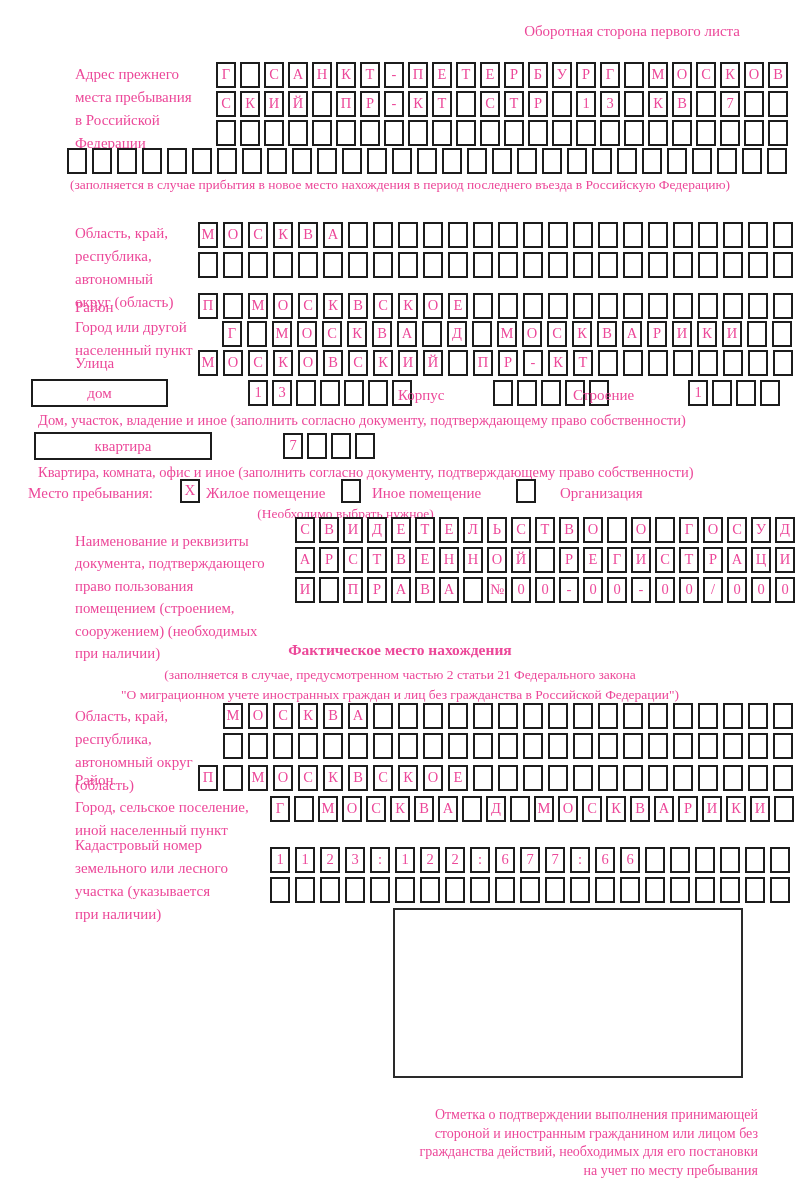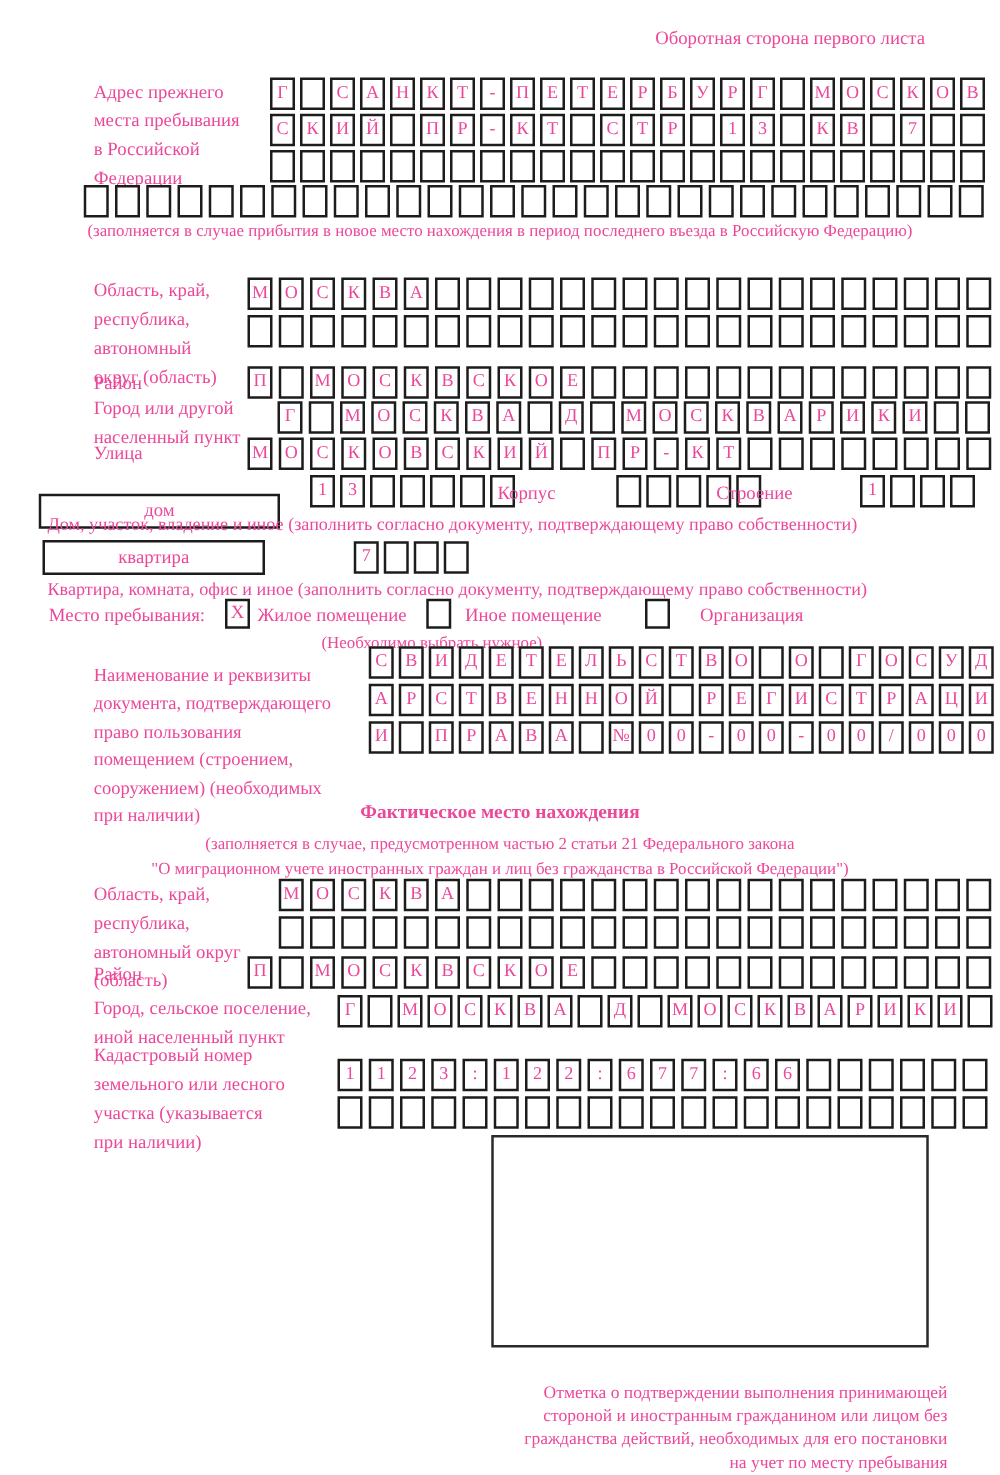--- a/index.html
+++ b/index.html
@@ -59,33 +59,33 @@
 
   <div class="abs label" style="left:75px;top:316px;">
       <div>Город или другой</div>
       <div>населенный пункт</div>
     </div>
   <div class="row g5" style="left:182px;top:321px;"><span class="cell">Г</span><span class="cell"></span><span class="cell">М</span><span class="cell">О</span><span class="cell">С</span><span class="cell">К</span><span class="cell">В</span><span class="cell">А</span><span class="cell"></span><span class="cell">Д</span><span class="cell"></span><span class="cell">М</span><span class="cell">О</span><span class="cell">С</span><span class="cell">К</span><span class="cell">В</span><span class="cell">А</span><span class="cell">Р</span><span class="cell">И</span><span class="cell">К</span><span class="cell">И</span><span class="cell"></span><span class="cell"></span></div>
 
   <div class="abs label" style="left:75px;top:352px;">Улица</div>
   <div class="row g5" style="left:158px;top:350px;"><span class="cell">М</span><span class="cell">О</span><span class="cell">С</span><span class="cell">К</span><span class="cell">О</span><span class="cell">В</span><span class="cell">С</span><span class="cell">К</span><span class="cell">И</span><span class="cell">Й</span><span class="cell"></span><span class="cell">П</span><span class="cell">Р</span><span class="cell">-</span><span class="cell">К</span><span class="cell">Т</span><span class="cell"></span><span class="cell"></span><span class="cell"></span><span class="cell"></span><span class="cell"></span><span class="cell"></span><span class="cell"></span><span class="cell"></span></div>
 
-  <div class="namedbox" style="left:31px;top:395px;width:193px;height:28px;line-height:25px;">дом</div>
+  <div class="namedbox" style="left:31px;top:379px;width:137px;height:28px;line-height:25px;">дом</div>
   <div class="row" style="left:208px;top:380px;"><span class="cell">1</span><span class="cell">3</span><span class="cell"></span><span class="cell"></span><span class="cell"></span><span class="cell"></span><span class="cell"></span></div>
   <div class="abs label" style="left:398px;top:384px;">Корпус</div>
   <div class="row" style="left:453px;top:380px;"><span class="cell"></span><span class="cell"></span><span class="cell"></span><span class="cell"></span><span class="cell"></span></div>
   <div class="abs label" style="left:573px;top:384px;">Строение</div>
   <div class="row" style="left:648px;top:380px;"><span class="cell">1</span><span class="cell"></span><span class="cell"></span><span class="cell"></span></div>
   <div class="abs fieldnote" style="left:38px;top:412px;">Дом, участок, владение и иное (заполнить согласно документу, подтверждающему право собственности)</div>
 
   <div class="namedbox" style="left:34px;top:432px;width:178px;height:28px;line-height:25px;">квартира</div>
   <div class="row" style="left:243px;top:433px;"><span class="cell">7</span><span class="cell"></span><span class="cell"></span><span class="cell"></span></div>
   <div class="abs fieldnote" style="left:38px;top:464px;">Квартира, комната, офис и иное (заполнить согласно документу, подтверждающему право собственности)</div>
 
-  <div class="abs label" style="left:39px;top:482px;">Место пребывания:</div>
+  <div class="abs label" style="left:28px;top:482px;">Место пребывания:</div>
   <span class="checkbox abs" style="left:180px;top:479px;">X</span>
   <div class="abs label" style="left:206px;top:482px;">Жилое помещение</div>
   <span class="checkbox abs" style="left:341px;top:479px;"></span>
   <div class="abs label" style="left:372px;top:482px;">Иное помещение</div>
   <span class="checkbox abs" style="left:516px;top:479px;"></span>
   <div class="abs label" style="left:560px;top:482px;">Организация</div>
   <div class="abs note" style="left:243px;top:506px;width:205px;text-align:center;">(Необходимо выбрать нужное)</div>
 
   <div class="abs label-s" style="left:75px;top:516px;">
       <div>Наименование и реквизиты</div>

